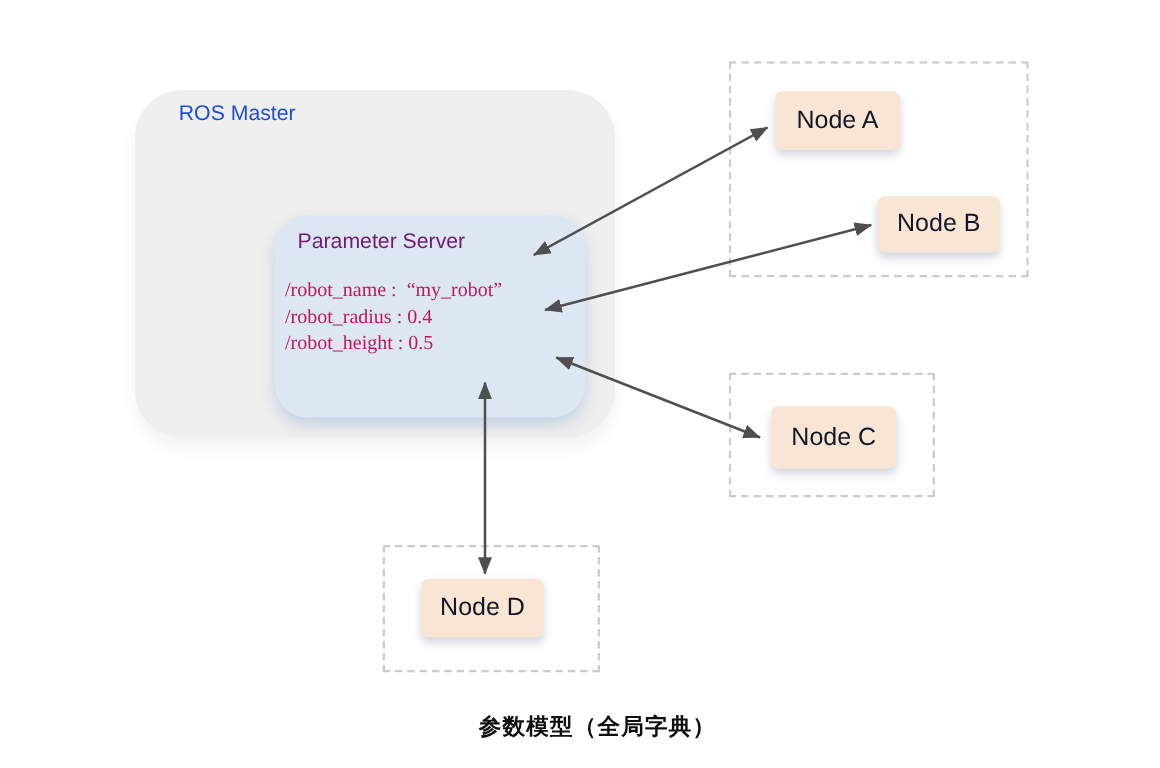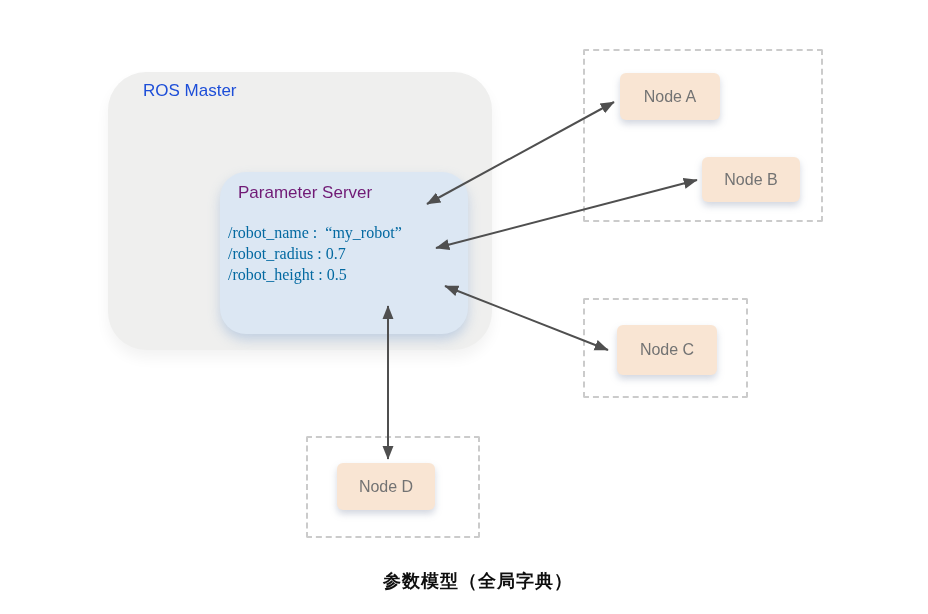--- a/index.html
+++ b/index.html
@@ -44,21 +44,21 @@
     left: 18px; top: 11px;
     font-size: 17px;
     color: #701a75;
   }
   .ps-entries {
     position: absolute;
     left: 8px; top: 50px;
     font-family: "Liberation Serif", serif;
     font-size: 16px;
     line-height: 21px;
-    color: #0369a1;
+    color: #be185d;
   }
   .ps-entry { white-space: pre; }
 
   
   .group {
     position: absolute;
     border: 2px dashed #cbcbcb;
     border-radius: 2px;
     background: transparent;
   }
@@ -67,22 +67,22 @@
   .group-d  { left: 306px; top: 436px; width: 174px; height: 102px; }
 
   
   .node {
     position: absolute;
     background: #f9e5d3;
     border-radius: 6px;
     display: flex;
     align-items: center;
     justify-content: center;
-    font-size: 16px;
-    color: #737373;
+    font-size: 20px;
+    color: #0f172a;
     box-shadow: 0 4px 7px rgba(130,140,165,0.35);
   }
   .node-a { left: 620px; top: 73px;  width: 100px; height: 47px; }
   .node-b { left: 702px; top: 157px; width: 98px;  height: 45px; }
   .node-c { left: 617px; top: 325px; width: 100px; height: 50px; }
   .node-d { left: 337px; top: 463px; width: 98px;  height: 47px; }
 
   
   .arrow-layer {
     position: absolute;
@@ -115,21 +115,21 @@
 
   <div class="ros-master">
     <div class="ros-master-label">ROS Master</div>
 
   </div>
 
   <div class="ps-box">
     <div class="ps-title">Parameter Server</div>
     <div class="ps-entries">
       <div class="ps-entry">/robot_name :  “my_robot”</div>
-      <div class="ps-entry">/robot_radius : 0.7</div>
+      <div class="ps-entry">/robot_radius : 0.4</div>
       <div class="ps-entry">/robot_height : 0.5</div>
     </div>
   </div>
 
   <div class="group group-ab"></div>
   <div class="group group-c"></div>
   <div class="group group-d"></div>
 
   <div class="node node-a">
     <span>Node A</span>

